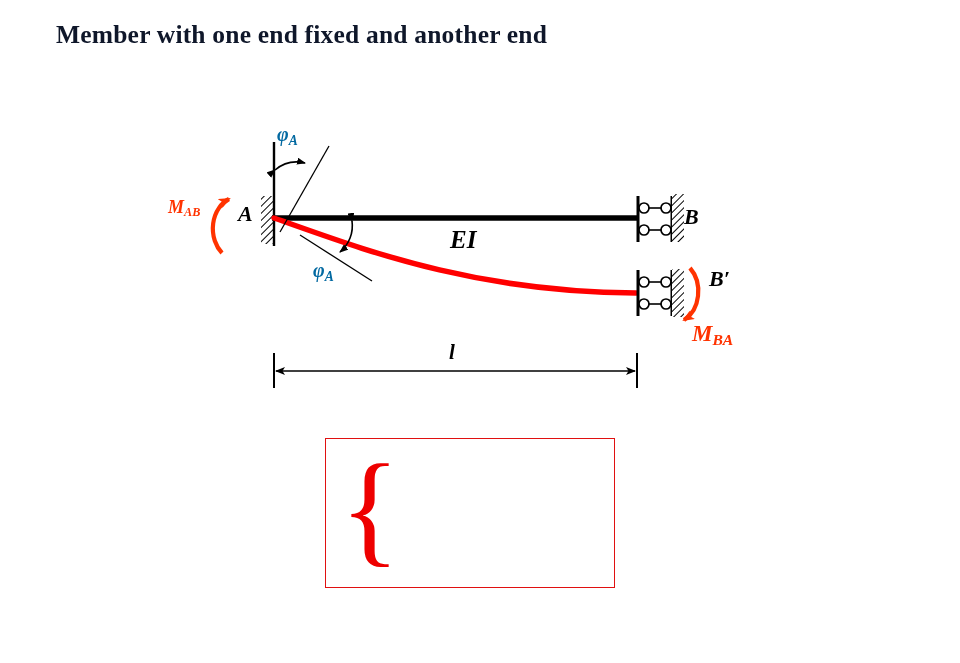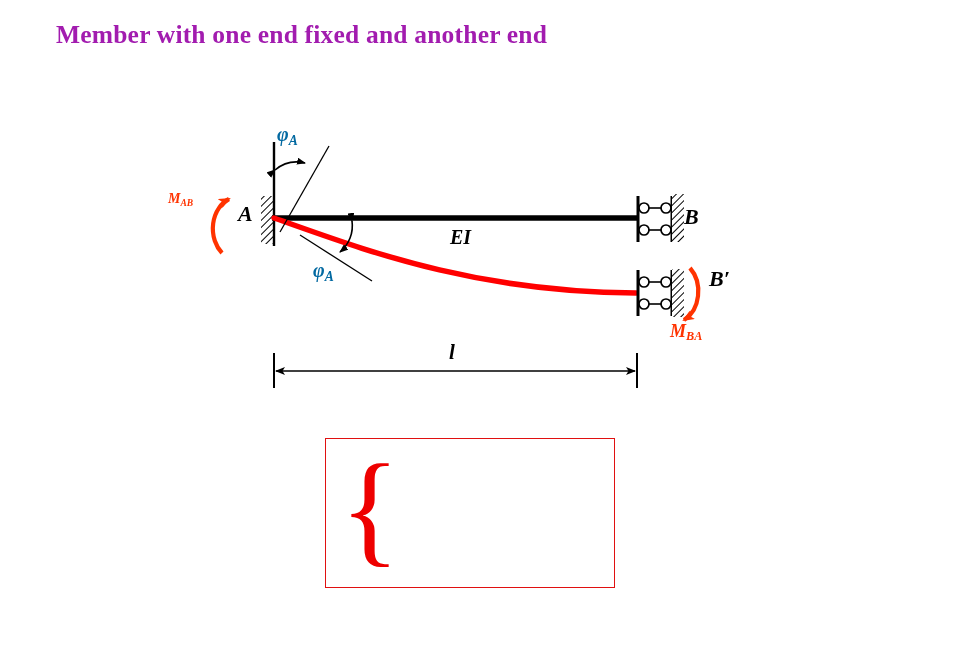--- a/index.html
+++ b/index.html
@@ -6,44 +6,44 @@
   body{width:960px;height:663px;position:relative;overflow:hidden;
        font-family:"Liberation Serif","DejaVu Serif",serif;}
 
   #slide{position:absolute;left:0;top:0;width:960px;height:663px;background:#fff;}
 
   
   .title{
     position:absolute;left:56px;top:18px;width:820px;
     font-family:"Liberation Serif","DejaVu Serif",serif;
     font-weight:bold;font-size:25.5px;line-height:34px;
-    color:#a21caf;letter-spacing:0.2px;
+    color:#0f172a;letter-spacing:0.2px;
   }
   .title .ln{display:block;}
 
   
   #diagram{position:absolute;left:0;top:0;width:960px;height:663px;}
 
   
   .lbl{position:absolute;white-space:nowrap;line-height:1;}
   .lbl-black{color:#000000;font-weight:bold;font-style:italic;
              font-family:"Liberation Serif","DejaVu Serif",serif;}
   .lbl-blue{color:#0369a1;font-weight:bold;font-style:italic;
             font-family:"Liberation Serif","DejaVu Serif",serif;}
   .lbl-red{color:#FF3300;font-weight:bold;font-style:italic;
            font-family:"Liberation Serif","DejaVu Serif",serif;}
   .sub{font-size:0.68em;vertical-align:-0.28em;font-style:italic;}
 
   #lbl-A   {left:238px;top:203px;font-size:22px;}
   #lbl-B   {left:684px;top:206px;font-size:22px;}
   #lbl-Bp  {left:709px;top:268px;font-size:22px;}
-  #lbl-EI  {left:450px;top:227px;font-size:20px;}
+  #lbl-EI  {left:450px;top:227px;font-size:25px;}
   #lbl-l   {left:449px;top:342px;font-size:21px;}
-  #lbl-MAB {left:168px;top:192px;font-size:14px;}
-  #lbl-MBA {left:670px;top:322px;font-size:18px;}
+  #lbl-MAB {left:168px;top:198px;font-size:18px;}
+  #lbl-MBA {left:692px;top:322px;font-size:23px;}
   #lbl-phi1{left:277px;top:124px;font-size:20px;}
   #lbl-phi2{left:313px;top:260px;font-size:20px;}
 
   
   #formula{
     position:absolute;left:325px;top:438px;width:290px;height:150px;
     border:1.6px solid #E01010;background:#ffffff;box-sizing:border-box;
   }
   #formula .inner{position:relative;width:100%;height:100%;}
   .brace{

